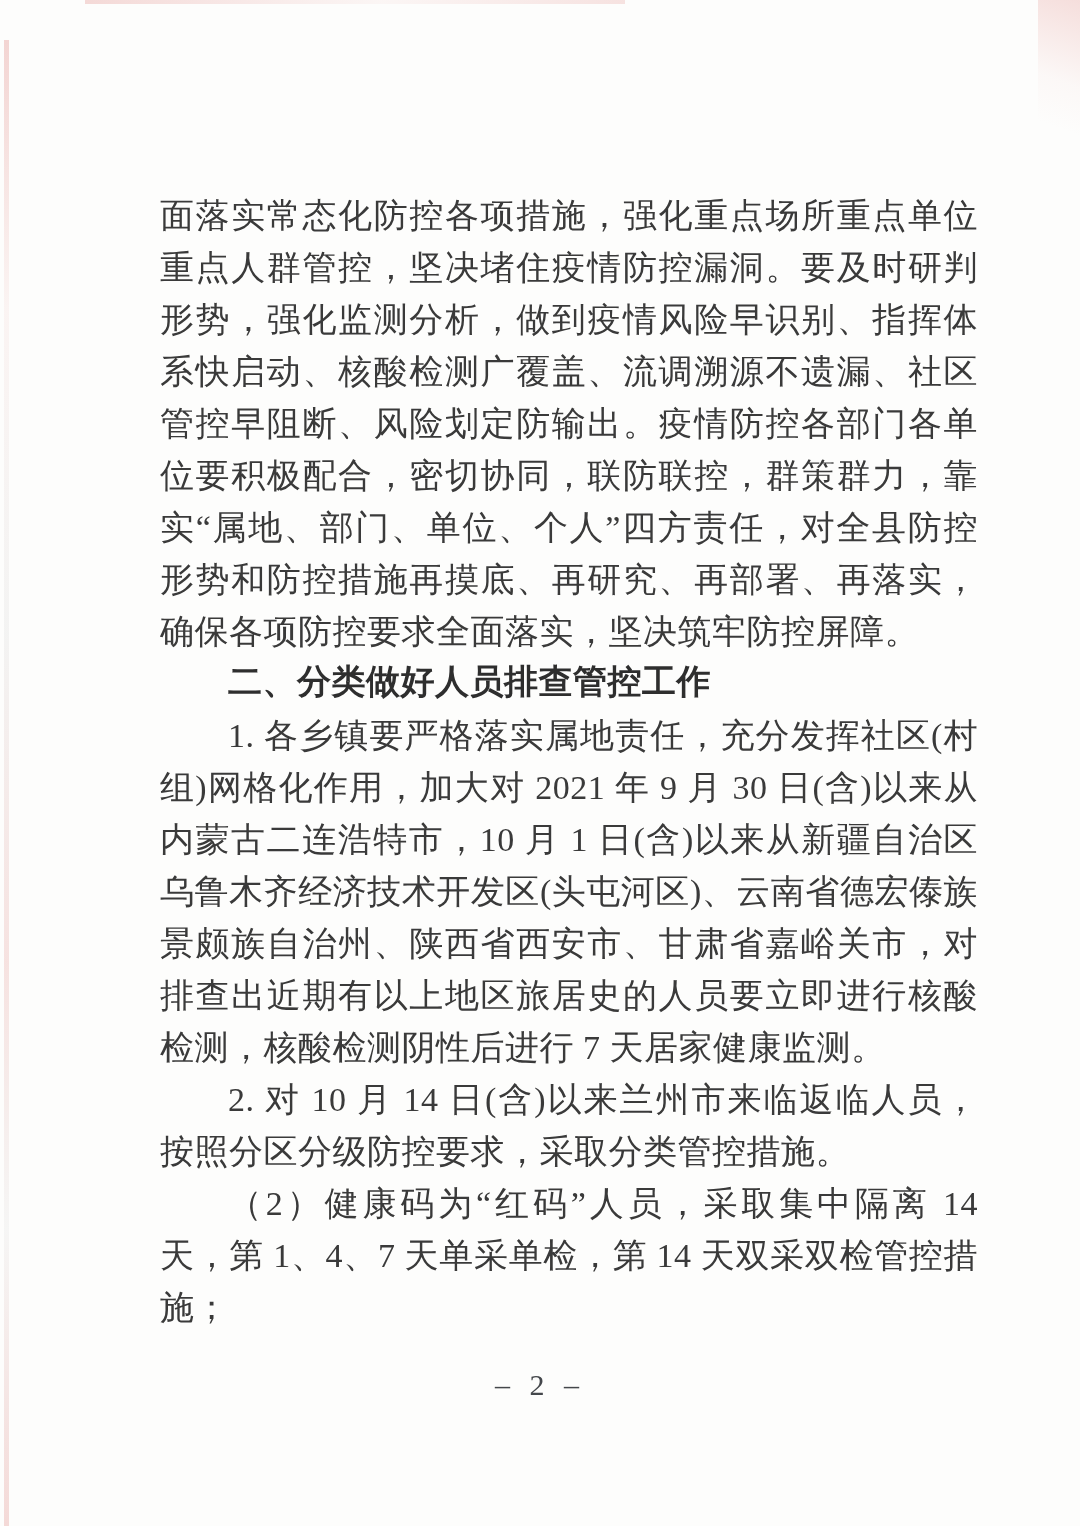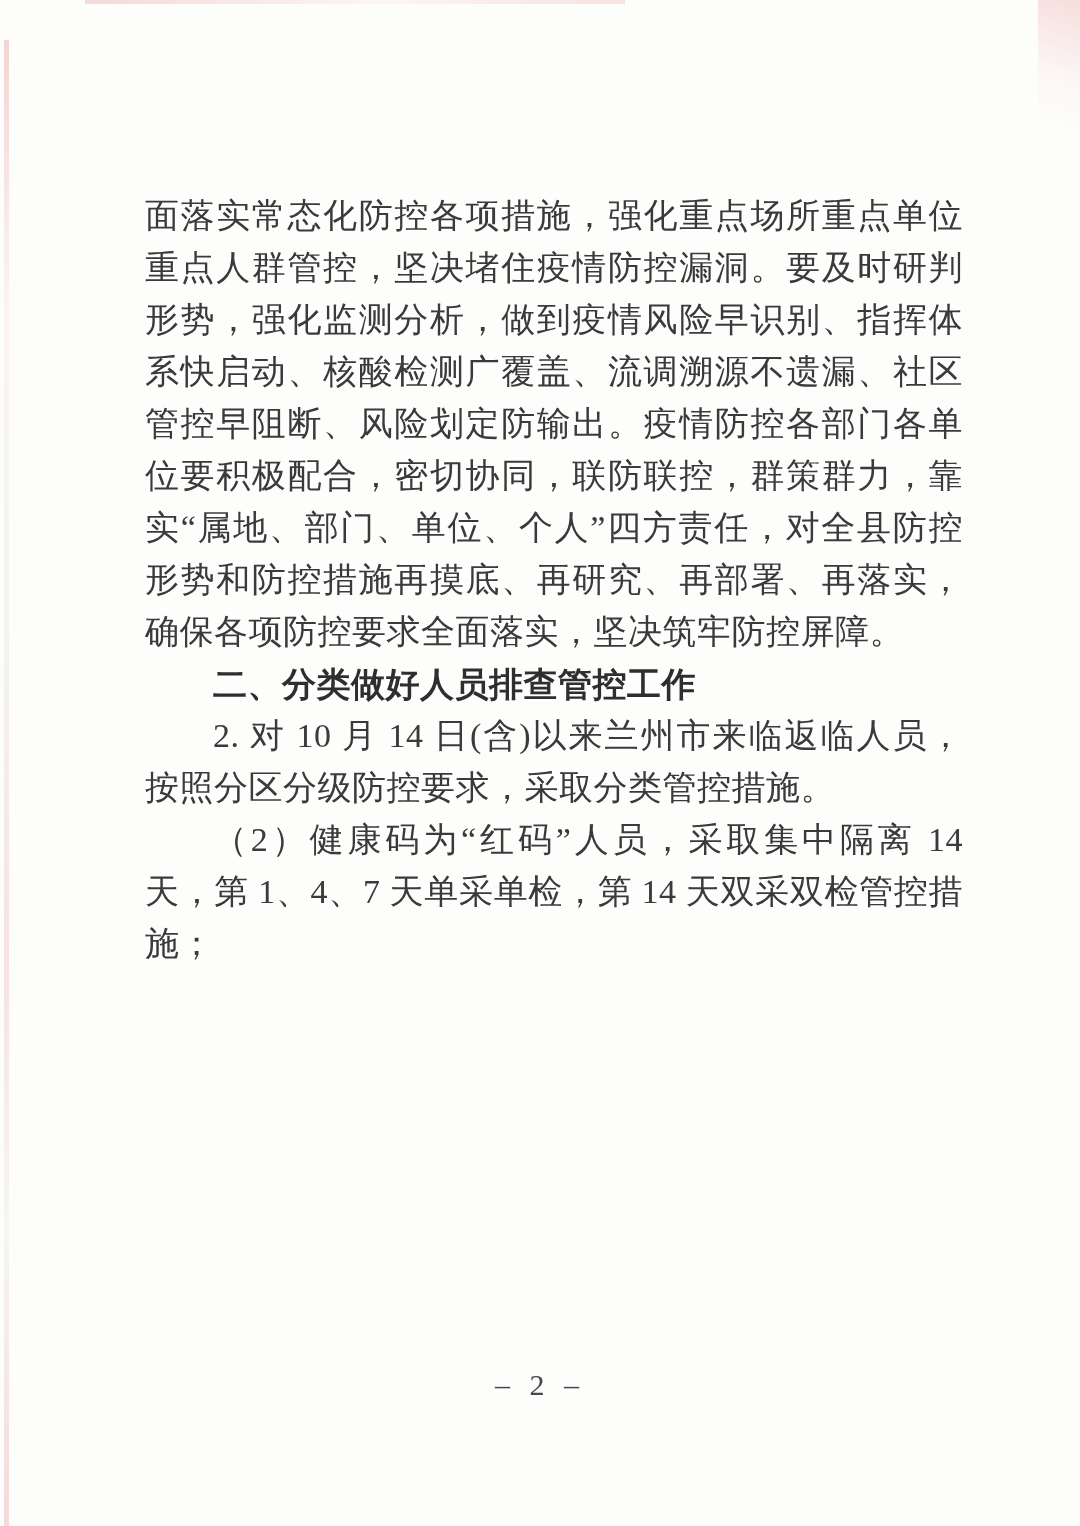--- a/index.html
+++ b/index.html
@@ -54,38 +54,38 @@
     height: 180px;
     background: linear-gradient(
       200deg,
       rgba(231,164,160,0.35) 0%,
       rgba(231,164,160,0.06) 45%,
       rgba(231,164,160,0.0) 70%
     );
   }
   .content {
     position: absolute;
-    left: 145px;
+    left: 160px;
     top: 190px;
     width: 818px;
     color: #3a3a3a;
     font-size: 34px;
     line-height: 52px;
     letter-spacing: 0.5px;
     text-align: justify;
     text-justify: inter-character;
   }
   .content p {
     margin: 0;
   }
   .content p.indent {
     text-indent: 68px;
   }
   .content p.heading {
-    font-family: Liberation Sans, sans-serif;
+    font-family: Liberation Mono, monospace;
     font-weight: 700;
     text-indent: 68px;
     color: #2e2e2e;
   }
   .footer {
     position: absolute;
     left: 0;
     top: 1368px;
     width: 100%;
     text-align: center;
@@ -100,19 +100,20 @@
 
 <div class="page">
 
   <div class="artifact left-edge"></div>
   <div class="artifact top-edge"></div>
   <div class="artifact top-right"></div>
 
   <div class="content">
     <p class="body">面落实常态化防控各项措施，强化重点场所重点单位重点人群管控，坚决堵住疫情防控漏洞。要及时研判形势，强化监测分析，做到疫情风险早识别、指挥体系快启动、核酸检测广覆盖、流调溯源不遗漏、社区管控早阻断、风险划定防输出。疫情防控各部门各单位要积极配合，密切协同，联防联控，群策群力，靠实“属地、部门、单位、个人”四方责任，对全县防控形势和防控措施再摸底、再研究、再部署、再落实，确保各项防控要求全面落实，坚决筑牢防控屏障。</p>
     <p class="heading">二、分类做好人员排查管控工作</p>
+    <p class="body indent">1. 各乡镇要严格落实属地责任，充分发挥社区(村组)网格化作用，加大对 2021 年 9 月 30 日(含)以来从内蒙古二连浩特市，10 月 1 日(含)以来从新疆自治区乌鲁木齐经济技术开发区(头屯河区)、云南省德宏傣族景颇族自治州、陕西省西安市、甘肃省嘉峪关市，对排查出近期有以上地区旅居史的人员要立即进行核酸检测，核酸检测阴性后进行 7 天居家健康监测。</p>
     <p class="body indent">2. 对 10 月 14 日(含)以来兰州市来临返临人员，按照分区分级防控要求，采取分类管控措施。</p>
     <p class="body indent">（2）健康码为“红码”人员，采取集中隔离 14 天，第 1、4、7 天单采单检，第 14 天双采双检管控措施；</p>
   </div>
 
   <div class="footer">– 2 –</div>
 
 </div>
 
 </body></html>

